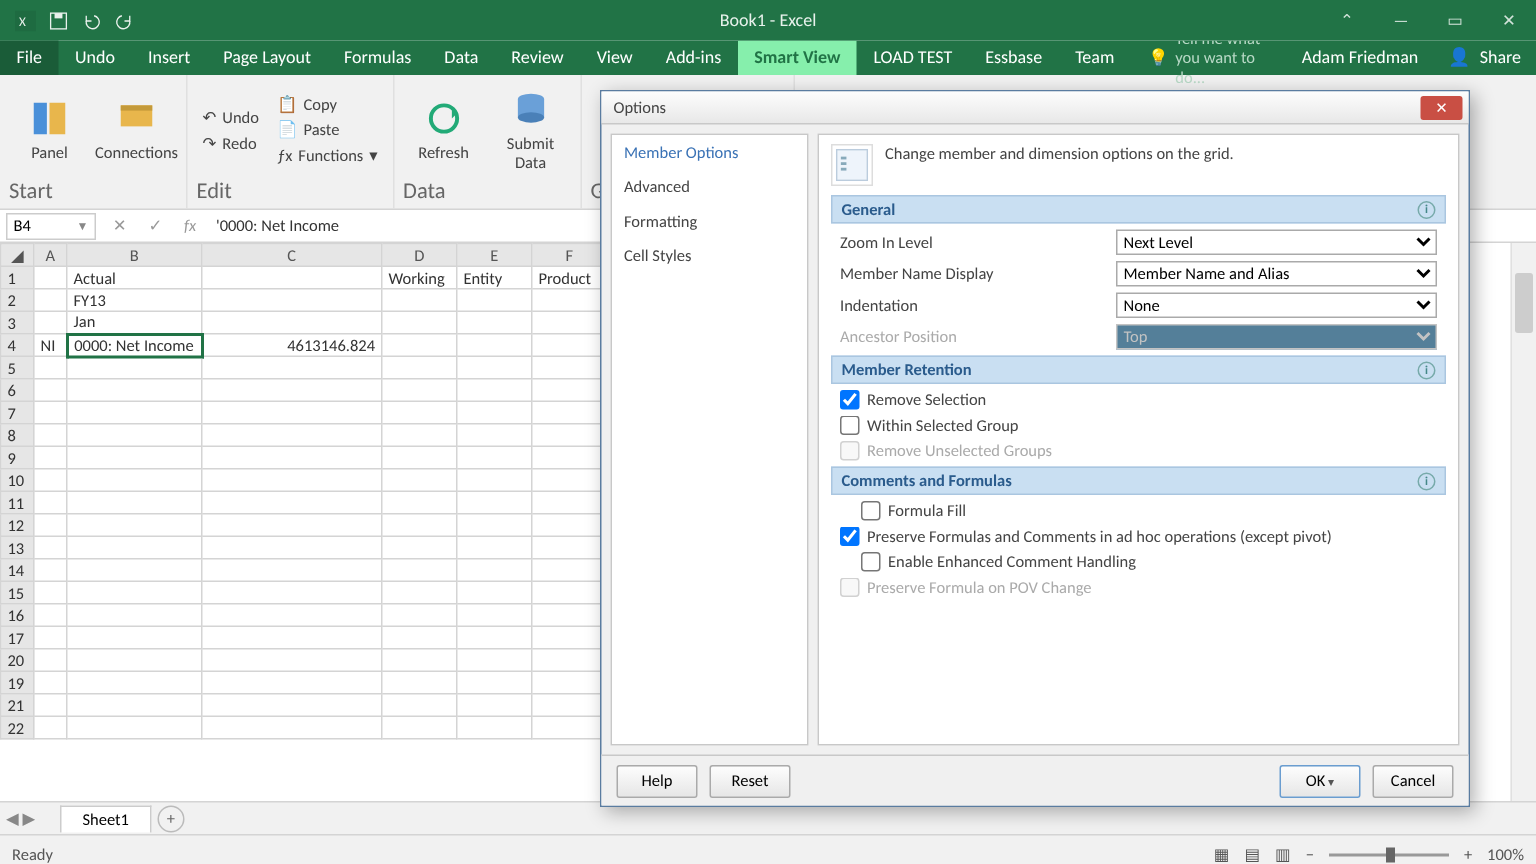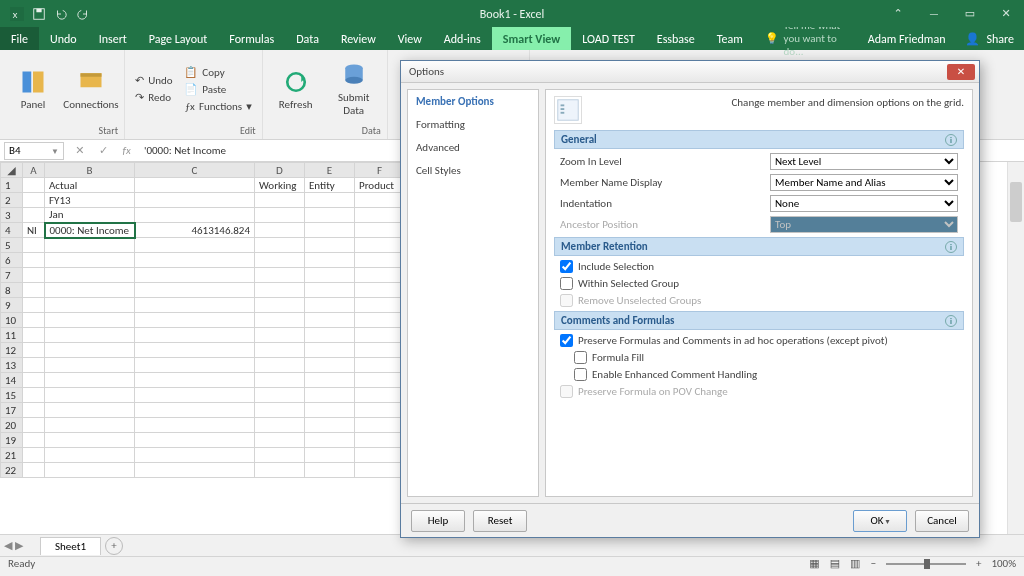--- a/index.html
+++ b/index.html
@@ -17,21 +17,21 @@
   .tabs { height: 23px; background: #217346; display: flex; align-items: stretch; color: #fff; font-size: 12px; }
   .tab { padding: 0 11px; display: flex; align-items: center; cursor: pointer; }
   .tab.file { background: #1a5c38; }
   .tab.active { background: #86efac; color: #217346; font-weight: 600; }
   .tell-me { flex: 1; padding-left: 12px; display: flex; align-items: center; color: #b8d9c6; font-size: 11px; }
   .user { padding: 0 10px; display: flex; align-items: center; gap: 6px; }
 
   
   .ribbon { height: 90px; background: #f1f1f1; border-bottom: 1px solid #d4d4d4; display: flex; }
   .group { border-right: 1px solid #e0e0e0; padding: 4px 6px 2px 6px; display: flex; flex-direction: column; justify-content: space-between; }
-  .group-label { text-align: right; font-size: 10px; color: #666; }
+  .group-label { text-align: left; font-size: 15px; color: #666; }
   .group-body { display: flex; gap: 4px; flex: 1; }
   .big-btn { width: 54px; display: flex; flex-direction: column; align-items: center; justify-content: center; gap: 2px; font-size: 11px; color: #444; }
   .big-icon { width: 28px; height: 28px; }
   .small-btns { display: flex; flex-direction: column; gap: 2px; justify-content: center; }
   .small-btn { display: flex; align-items: center; gap: 4px; font-size: 11px; color: #444; padding: 1px 4px; }
 
   
   .formula-bar { height: 22px; border-bottom: 1px solid #d4d4d4; display: flex; align-items: center; background: #fff; }
   .name-box { width: 60px; border: 1px solid #ccc; margin: 0 4px; height: 18px; padding: 0 4px; font-size: 11px; display: flex; align-items: center; justify-content: space-between; }
   .fb-icons { width: 70px; display: flex; justify-content: space-around; color: #999; }
@@ -51,41 +51,41 @@
   .col-E { width: 50px; }
   .col-F { width: 50px; }
 
   
   .sheet-tabs { position: absolute; bottom: 20px; left: 0; right: 0; height: 22px; background: #f1f1f1; border-top: 1px solid #d4d4d4; display: flex; align-items: center; padding-left: 40px; gap: 4px; }
   .sheet-nav { position: absolute; left: 4px; display: flex; gap: 2px; color: #888; }
   .sheet-tab { background: #fff; border: 1px solid #ccc; border-bottom: none; padding: 2px 14px; font-size: 11px; }
   .sheet-add { width: 18px; height: 18px; border: 1px solid #bbb; border-radius: 50%; display: flex; align-items: center; justify-content: center; color: #666; }
 
   
-  .statusbar { position: absolute; bottom: 0; left: 0; right: 0; height: 20px; background: #f1f1f1; border-top: 1px solid #d4d4d4; display: flex; align-items: flex-start; padding: 0 8px; font-size: 11px; color: #555; }
+  .statusbar { position: absolute; bottom: 0; left: 0; right: 0; height: 20px; background: #f1f1f1; border-top: 1px solid #d4d4d4; display: flex; align-items: flex-end; padding: 0 8px; font-size: 11px; color: #555; }
   .statusbar .right { margin-left: auto; display: flex; align-items: center; gap: 10px; }
   .zoom-slider { width: 80px; height: 2px; background: #999; position: relative; }
   .zoom-thumb { width: 6px; height: 10px; background: #666; position: absolute; left: 38px; top: -4px; }
 
   
   .dialog { position: absolute; left: 400px; top: 60px; width: 580px; height: 478px; background: #f0f0f0; border: 1px solid #5a7ca0; box-shadow: 3px 3px 12px rgba(0,0,0,0.3); display: flex; flex-direction: column; }
   .dlg-title { height: 22px; background: linear-gradient(#fdfdfd,#e8e8e8); border-bottom: 1px solid #c8c8c8; display: flex; align-items: center; padding-left: 8px; font-size: 11px; color: #444; }
   .dlg-close { margin-left: auto; width: 28px; height: 16px; background: #c94f44; color: #fff; display: flex; align-items: center; justify-content: center; margin-right: 4px; border-radius: 2px; font-size: 10px; }
   .dlg-body { flex: 1; display: flex; padding: 6px; gap: 6px; }
   .dlg-nav { width: 132px; background: #fff; border: 1px solid #c8c8c8; display: flex; flex-direction: column; }
   .nav-item { padding: 5px 8px; font-size: 11px; color: #444; cursor: pointer; }
-  .nav-item.active { color: #3a72b5; font-weight: 700; }
+  .nav-item.active { color: #3a72b5; font-weight: 400; }
   .dlg-content { flex: 1; background: #fff; border: 1px solid #c8c8c8; padding: 6px 8px; font-size: 11px; color: #444; overflow: hidden; position: relative; }
-  .dlg-desc { display: flex; gap: 8px; align-items: flex-start; margin-bottom: 6px; justify-content: space-between; }
+  .dlg-desc { display: flex; gap: 8px; align-items: flex-start; margin-bottom: 6px; }
   .dlg-desc-icon { width: 28px; height: 28px; border: 1px solid #ddd; }
   .section-hdr { background: #c9dff2; color: #2a5b8c; font-weight: 600; padding: 2px 6px; margin: 2px 0; font-size: 11px; border: 1px solid #aac6e0; display: flex; justify-content: space-between; align-items: center; }
   .info-i { width: 12px; height: 12px; border: 1px solid #7aa; border-radius: 50%; font-size: 8px; display: flex; align-items: center; justify-content: center; color: #488; }
   .opt-row { display: flex; align-items: center; padding: 2px 6px; gap: 4px; }
   .opt-row label { flex: 0 0 180px; }
-  .opt-row select { flex: 1; font-size: 11px; border: 1px solid #aaa; height: 17px; background: #fff; margin-left: 26px; }
+  .opt-row select { flex: 1; font-size: 11px; border: 1px solid #aaa; height: 17px; background: #fff; }
   .opt-row.disabled { color: #aaa; }
   .opt-row.disabled select { background: #0c4a6e; color: #aaa; }
   .chk-row { padding: 2px 6px 2px 6px; display: flex; align-items: center; gap: 5px; }
   .chk-row.indent { padding-left: 20px; }
   .chk-row.disabled { color: #aaa; }
   .dlg-buttons { height: 34px; border-top: 1px solid #c8c8c8; display: flex; align-items: center; padding: 0 10px; gap: 8px; background: #f0f0f0; }
   .dlg-buttons .spacer { flex: 1; }
   .dlg-btn { min-width: 54px; height: 22px; border: 1px solid #aaa; background: linear-gradient(#fdfdfd,#e6e6e6); border-radius: 2px; font-size: 11px; padding: 0 10px; cursor: pointer; }
   .dlg-btn.primary { border-color: #6a9dd0; }
   .dlg-btn.split::after { content: " ▾"; font-size: 8px; color: #555; }
@@ -415,20 +415,29 @@
     <tr>
           <td class="row-hdr">15</td>
           <td></td>
           <td></td>
           <td></td>
           <td></td>
           <td></td>
           <td></td>
         </tr>
     <tr>
+          <td class="row-hdr">16</td>
+          <td></td>
+          <td></td>
+          <td></td>
+          <td></td>
+          <td></td>
+          <td></td>
+        </tr>
+    <tr>
           <td class="row-hdr">17</td>
           <td></td>
           <td></td>
           <td></td>
           <td></td>
           <td></td>
           <td></td>
         </tr>
     <tr>
           <td class="row-hdr">20</td>
@@ -496,22 +505,22 @@
 </div>
 
 <div class="dialog">
   <div class="dlg-title">
     <span>Options</span>
     <div class="dlg-close">✕</div>
   </div>
   <div class="dlg-body">
     <div class="dlg-nav">
       <div class="nav-item active">Member Options</div>
+      <div class="nav-item">Advanced</div>
       <div class="nav-item">Formatting</div>
-      <div class="nav-item">Advanced</div>
       <div class="nav-item">Cell Styles</div>
     </div>
     <div class="dlg-content">
       <div class="dlg-desc">
         <div class="dlg-desc-icon">
             <svg viewBox="0 0 28 28">
               <rect x="3" y="3" width="22" height="22" fill="#eef4fb" stroke="#bcd"></rect>
               <rect x="6" y="8" width="4" height="2" fill="#8ab"></rect>
               <rect x="6" y="12" width="4" height="2" fill="#8ab"></rect>
               <rect x="6" y="16" width="4" height="2" fill="#8ab"></rect>
@@ -540,42 +549,42 @@
         <label>Ancestor Position</label>
         <select disabled=""><option>Top</option></select>
       </div>
 
       <div class="section-hdr">
           <span>Member Retention</span>
           <span class="info-i">i</span>
         </div>
       <div class="chk-row">
           <input type="checkbox" checked="" style="">
-          <span>Include Selection</span>
+          <span>Remove Selection</span>
         </div>
       <div class="chk-row">
           <input type="checkbox" style="">
           <span>Within Selected Group</span>
         </div>
       <div class="chk-row disabled">
           <input type="checkbox" disabled="" style="">
           <span>Remove Unselected Groups</span>
         </div>
 
       <div class="section-hdr">
           <span>Comments and Formulas</span>
           <span class="info-i">i</span>
         </div>
+      <div class="chk-row indent">
+          <input type="checkbox" style="">
+          <span>Formula Fill</span>
+        </div>
       <div class="chk-row">
           <input type="checkbox" checked="" style="">
           <span>Preserve Formulas and Comments in ad hoc operations (except pivot)</span>
-        </div>
-      <div class="chk-row indent">
-          <input type="checkbox" style="">
-          <span>Formula Fill</span>
         </div>
       <div class="chk-row indent">
           <input type="checkbox" style="">
           <span>Enable Enhanced Comment Handling</span>
         </div>
       <div class="chk-row disabled">
           <input type="checkbox" disabled="" style="">
           <span>Preserve Formula on POV Change</span>
         </div>
     </div>

